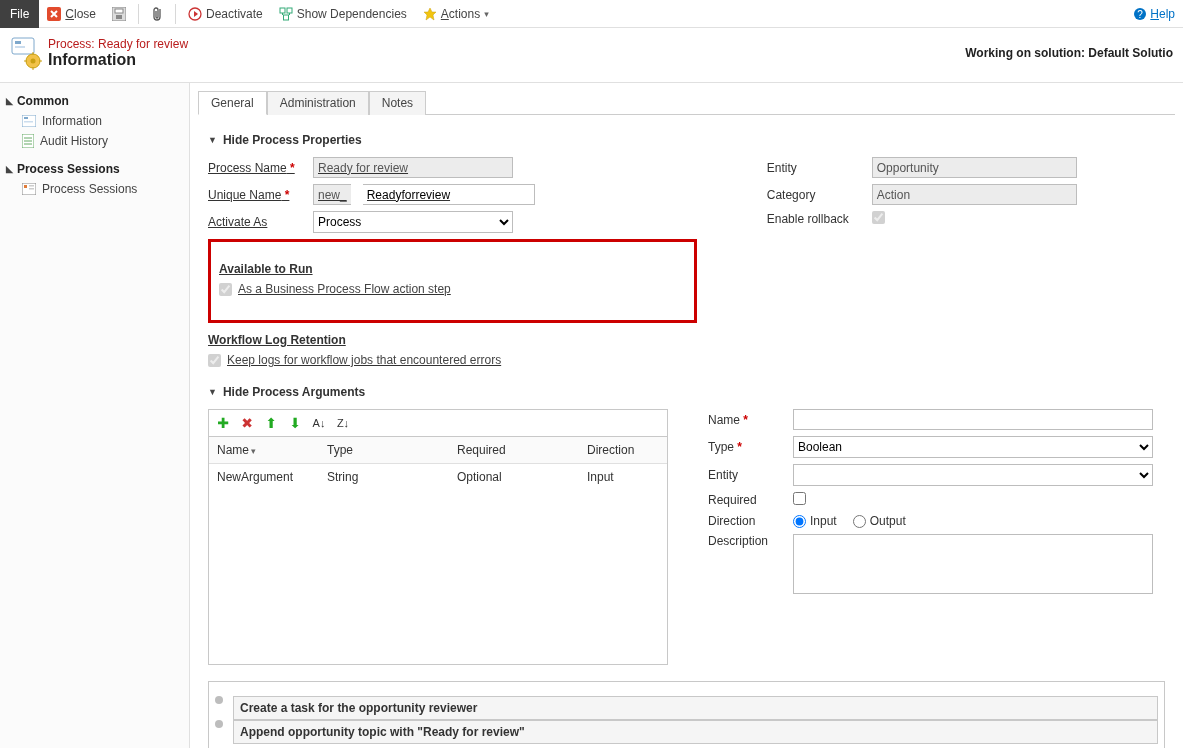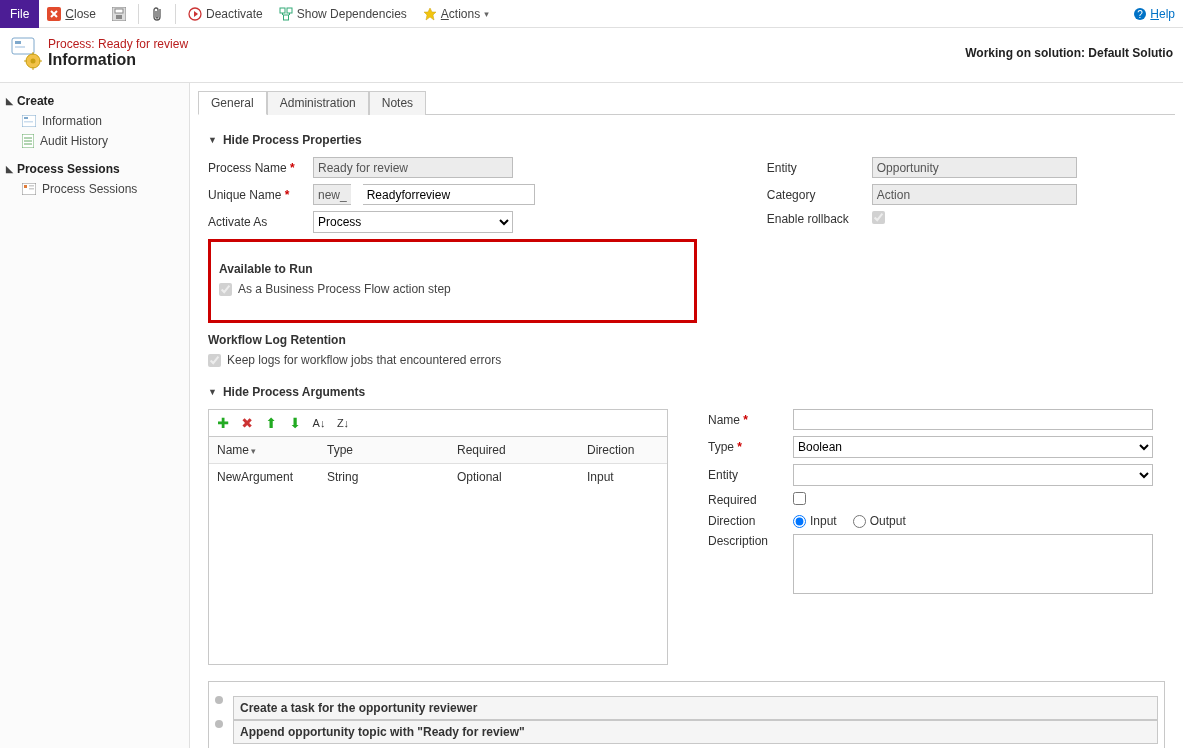--- a/index.html
+++ b/index.html
@@ -1,20 +1,20 @@
 <!DOCTYPE html>
 <html><head>
 <meta charset="utf-8">
 <style>
   * { box-sizing: border-box; margin: 0; padding: 0; }
   body { font-family: "Segoe UI", Tahoma, Arial, sans-serif; font-size: 12px; color: #333; background: #fff; width: 1183px; height: 748px; overflow: hidden; }
 
   
   .ribbon { display: flex; align-items: center; height: 28px; border-bottom: 1px solid #e0e0e0; background:#fff; }
-  .file-tab { background: #4c1d95; color: #fff; padding: 0 10px; height: 28px; display:flex; align-items:center; font-size:12px;}
+  .file-tab { background: #404040; color: #fff; padding: 0 10px; height: 28px; display:flex; align-items:center; font-size:12px;}
   .rib-btn { display:flex; align-items:center; gap:4px; padding:0 8px; height:28px; cursor:pointer; color:#444; }
   .rib-sep { width:1px; height:20px; background:#d8d8d8; margin:0 4px;}
   .help { margin-left:auto; padding-right:8px; display:flex; align-items:center; gap:3px; color:#0072c6;}
   .underline-accesskey { text-decoration: underline; }
 
   
   .header-band { display:flex; align-items:center; padding:8px 10px 12px 10px; border-bottom:1px solid #e0e0e0;}
   .header-icons { position:relative; width:34px; height:34px; margin-right:4px; }
   .header-text .breadcrumb { font-size:12px; color:#b91c1c;}
   .header-text .title { font-size:16px; font-weight:bold; color:#222;}
@@ -32,21 +32,21 @@
   
   .tabs { display:flex; gap:0; margin:8px 0 0 8px;}
   .tab { border:1px solid #ccc; background:#f4f4f4; padding:4px 12px; color:#444; cursor:pointer; border-bottom:none; position:relative;}
   .tab.active { background:#fff; font-weight:normal; border-bottom:1px solid #fff; z-index:2;}
   .tab-strip-border { border-bottom:1px solid #ccc; margin-top:-1px; margin-left:8px; margin-right:8px;}
 
   
   .form-area { padding:10px 18px 0 18px; }
   .section-toggle { display:flex; align-items:center; gap:6px; font-weight:bold; margin:8px 0 10px 0; cursor:pointer;}
   .cols { display:flex; gap:70px; }
-  .colL { width:540px;}
+  .colL { width:540px;text-decoration:underline;}
   .colR { width:440px; margin-left:auto;}
 
   .frow { display:flex; align-items:center; margin-bottom:6px; }
   .flabel { width:105px; color:#333; }
   .flabel.req::after, .req-star::after { content:" *"; color:#c00; font-weight:bold;}
   .fcontrol { flex:1; }
 
   input[type=text].txt, .ro-box { height:21px; border:1px solid #bdbdbd; background:#fff; padding:0 4px; font-size:12px; width:200px;}
   .ro-box { background:#ececec; color:#555; display:flex; align-items:center; width:200px;}
   .ro-box.w205 { width:205px;}
@@ -199,21 +199,21 @@
     <div class="title">Information</div>
   </div>
   <div class="solution-txt">Working on solution: Default Solutio</div>
 </div>
 
 <div class="body">
 
   <div class="nav">
     <div class="nav-group-hdr">
       <span class="tri">◣</span>
-      <span>Create</span>
+      <span>Common</span>
     </div>
     <div class="nav-item">
       <span>
           <svg width="14" height="12">
             <rect width="14" height="12" fill="#fff" stroke="#7ea8cc"></rect>
             <rect x="2" y="2" width="4" height="2" fill="#7ea8cc"></rect>
             <rect x="2" y="6" width="9" height="1.5" fill="#cde"></rect>
           </svg>
         </span>
       <span>Information</span>

